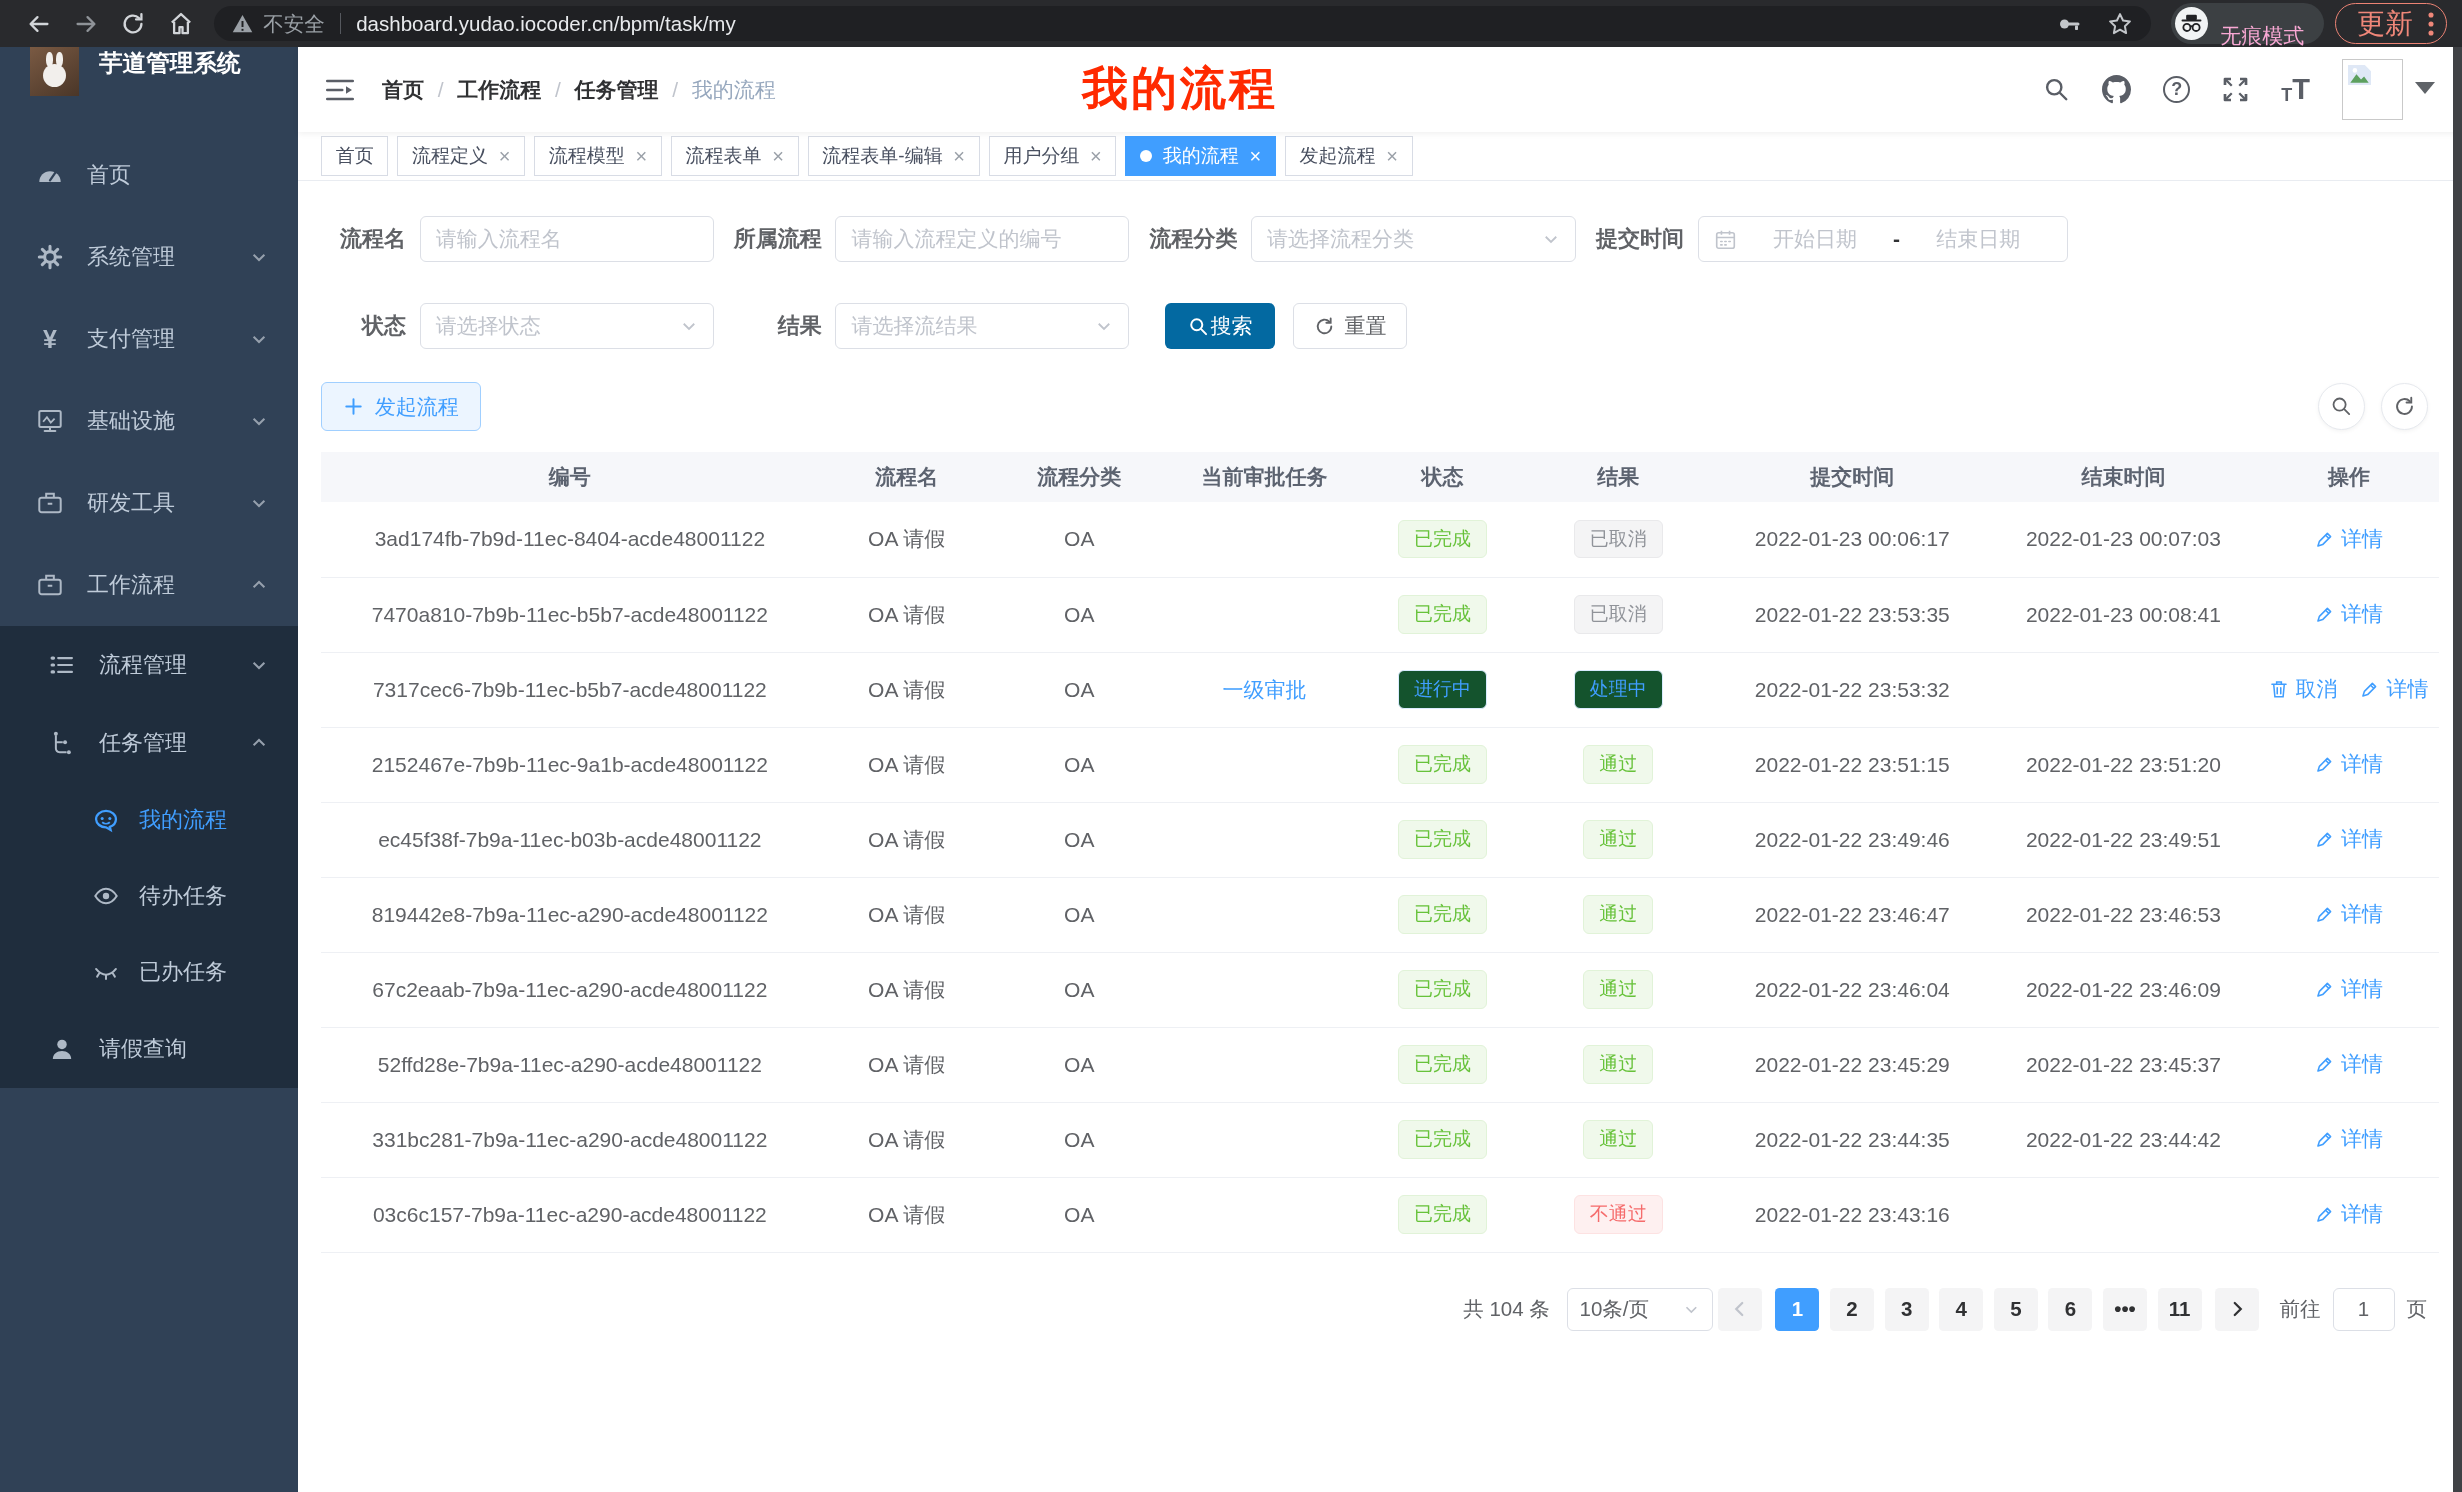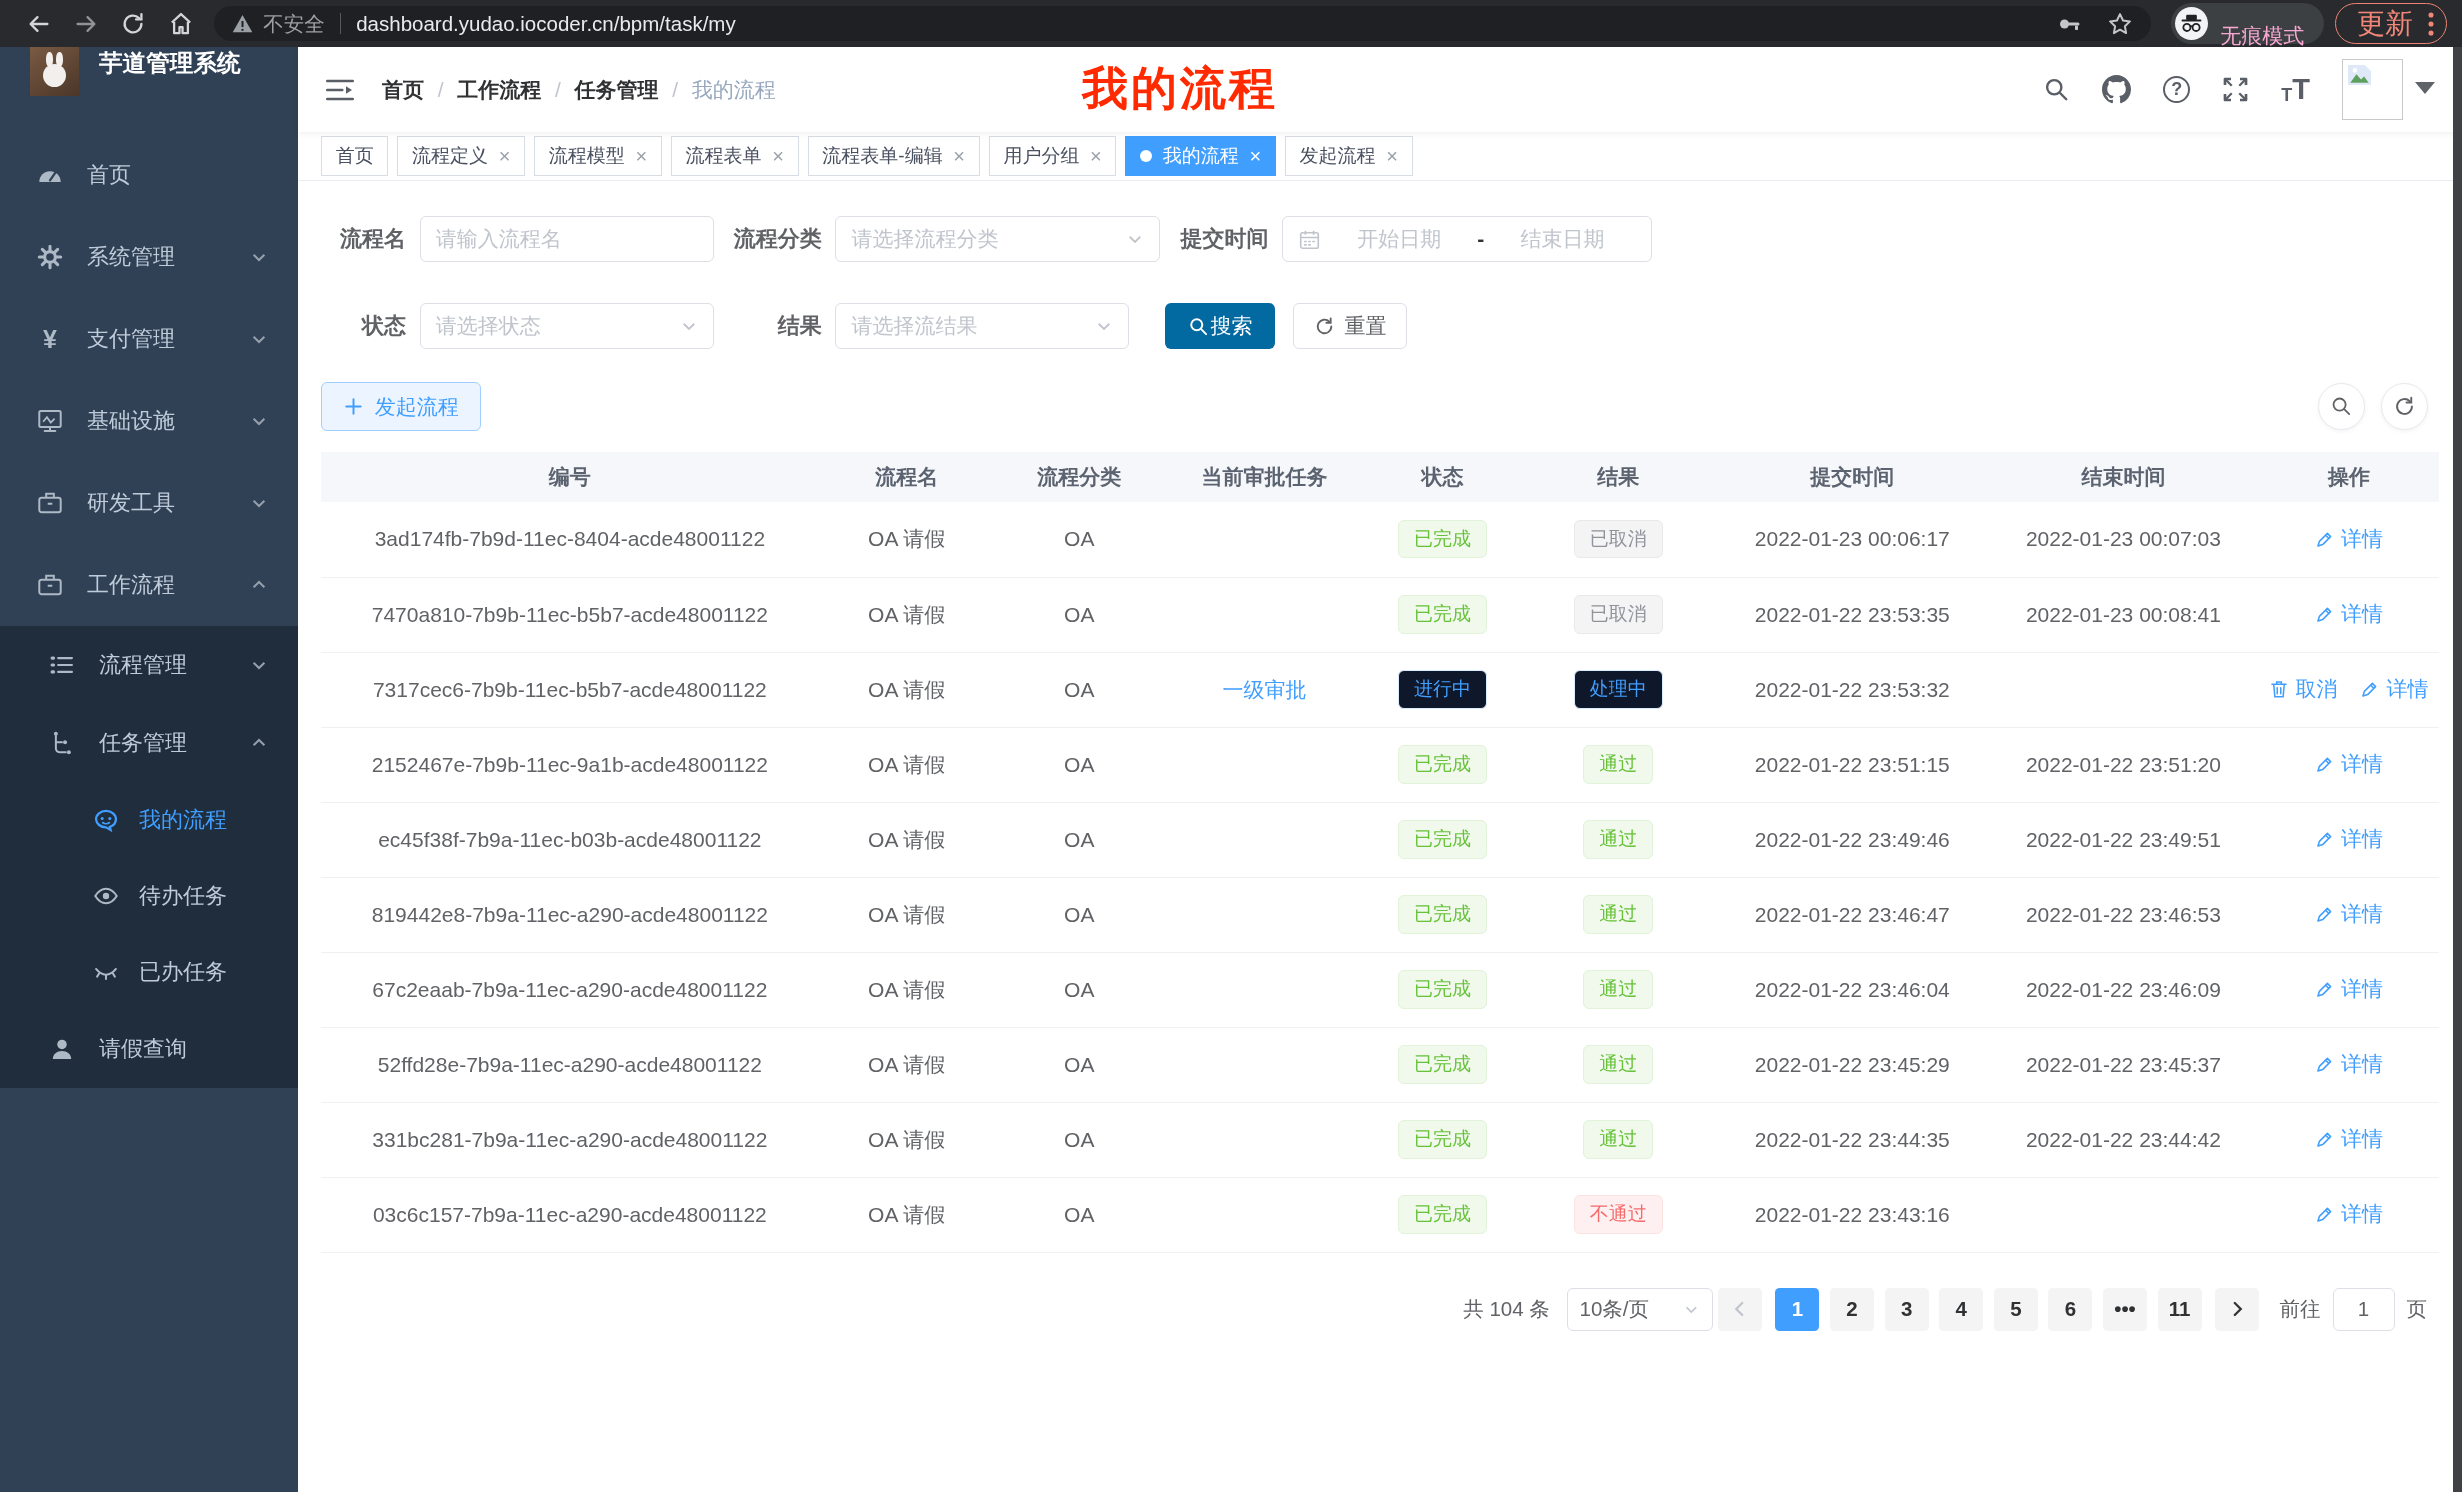--- a/index.html
+++ b/index.html
@@ -117,21 +117,21 @@
 
   
   table { width:100%; border-collapse:collapse; margin-top:21px; table-layout:fixed; }
   thead th { background:#f6f7fa; height:50px; font-size:21px; color:#5c6370; font-weight:700; }
   tbody td { height:75px; border-bottom:1.5px solid #eef0f4; font-size:21px; color:#606266;
     text-align:center; overflow:hidden; white-space:nowrap; }
   .badge { display:inline-block; padding:6.8px 15px; border-radius:6px; font-size:19px; line-height:1.2;
     border:1.5px solid transparent; }
   .badge--success { color:#67c23a; background:#f0f9eb; border-color:#e1f3d8; }
   .badge--info { color:#909399; background:#f4f4f5; border-color:#e9e9eb; }
-  .badge--primary { color:#409eff; background:#0f172a; border-color:#d9ecff; }
+  .badge--primary { color:#409eff; background:#14532d; border-color:#d9ecff; }
   .badge--danger { color:#f56c6c; background:#fef0f0; border-color:#fde2e2; }
   .link { color:#409eff; display:inline-flex; align-items:center; gap:6px; font-size:21px;
     cursor:pointer; text-decoration:none; }
   .op-cancel { margin-right:23px; }
 
   
   .pager { display:flex; align-items:center; justify-content:flex-end; margin:35px 12px 0 0;
     font-size:20.5px; color:#606266; }
   .pg-total { margin-right:16.7px; }
   .pg-size { width:146px; height:43px; border:1.5px solid #dcdfe6; border-radius:6px; background:#fff;
@@ -499,20 +499,26 @@
         </div>
       </div>
 
     <div class="content">
       <div class="filters">
         <div class="frow">
           <div class="fgroup">
             <span class="flabel">流程名</span>
             <label class="control w386">
               <input type="text" placeholder="请输入流程名" style="">
+            </label>
+          </div>
+          <div class="fgroup">
+            <span class="flabel" style="min-width:90px">所属流程</span>
+            <label class="control w386">
+              <input type="text" placeholder="请输入流程定义的编号" style="">
             </label>
           </div>
           <div class="fgroup">
             <span class="flabel" style="min-width:90px">流程分类</span>
             <div class="control w367">
               <span>请选择流程分类</span>
               <span class="sel-chev">
                 <svg width="18" height="18" viewBox="0 0 24 24" fill="none" stroke="currentColor" stroke-width="2.4">
                     <path d="M5 9l7 7 7-7"></path>
                   </svg>

